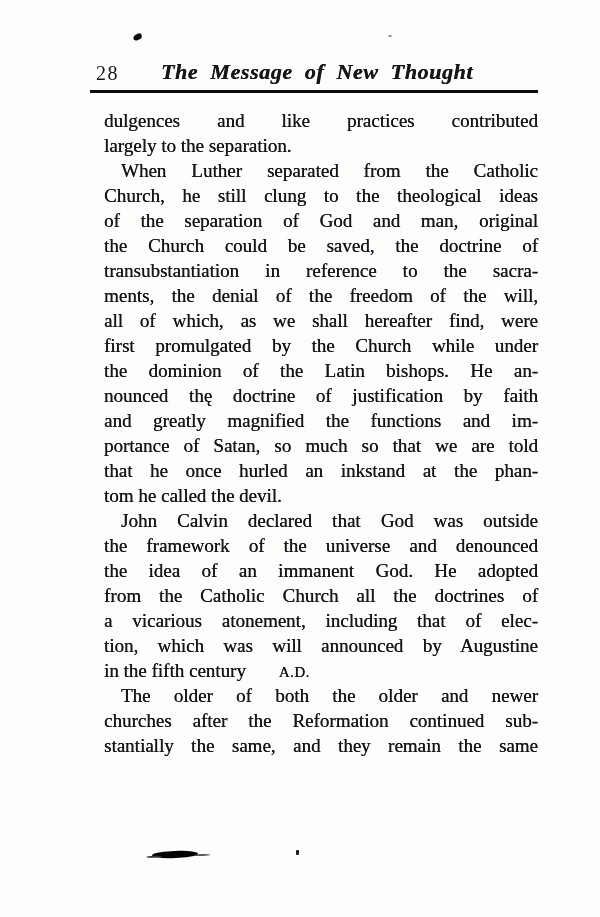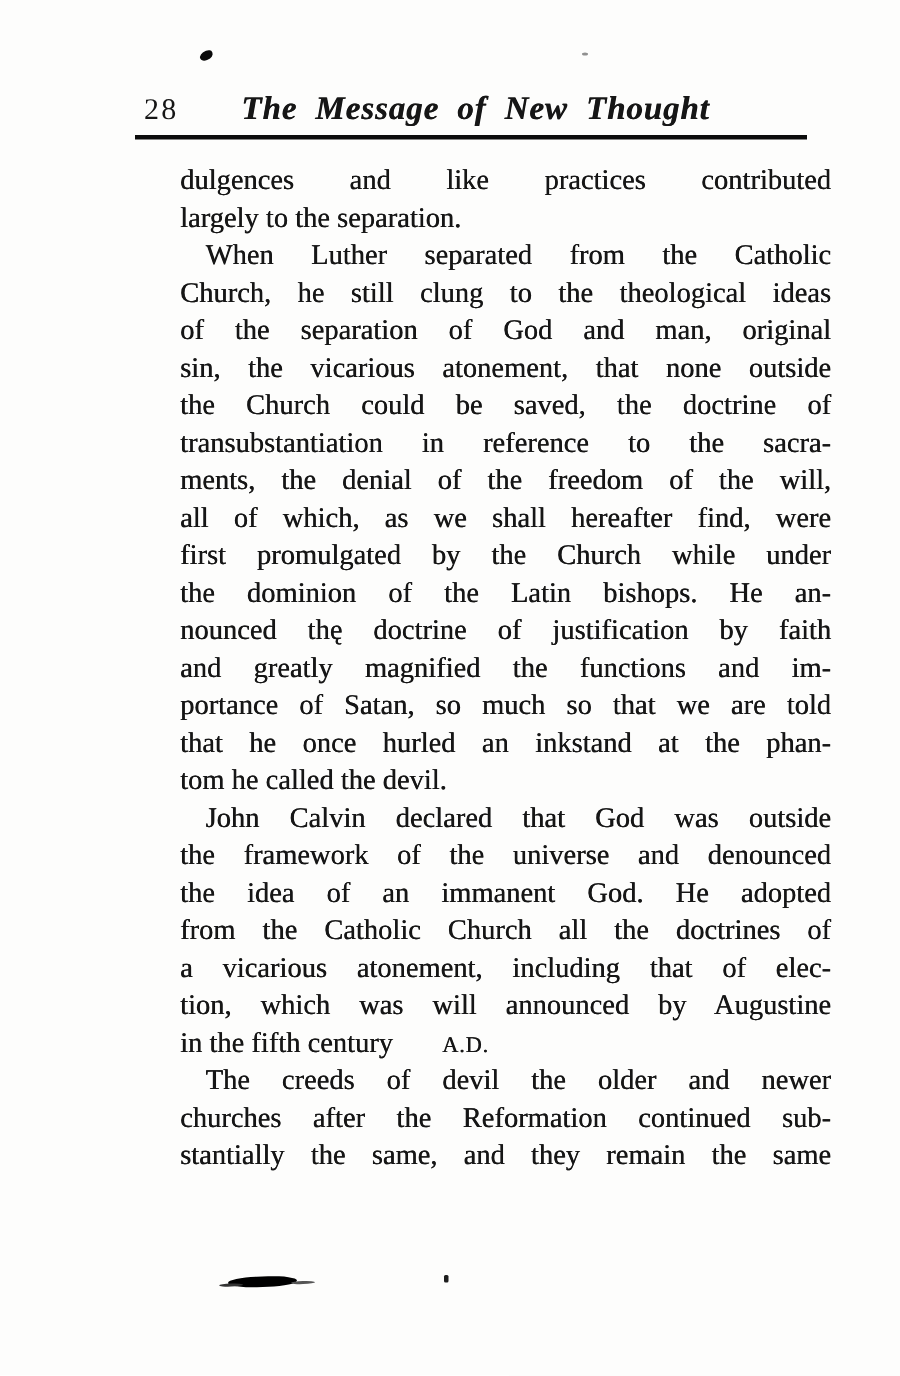--- a/index.html
+++ b/index.html
@@ -26,21 +26,21 @@
     word-spacing:6px; letter-spacing:0.6px;
     text-shadow:0.3px 0 0 currentColor;
   }
   .rule {
     position:absolute; top:90px; left:90px;
     width:448px; height:2.5px;
     background:#0c0c0c;
   }
 
   
-  .body { position:absolute; top:108px; left:120px; width:434px; }
+  .body { position:absolute; top:108px; left:104px; width:434px; }
   .line {
     font-size:19px; line-height:25px; height:25px;
     text-align:justify; text-align-last:justify;
     text-shadow:0.25px 0 0 currentColor;
     white-space:normal;
   }
   .line.para-end { text-align-last:left; }
   .line.indent { text-indent:17px; }
   .caps { font-size:15px; letter-spacing:0.5px;margin-left:28px; }
 
@@ -90,40 +90,39 @@
   </div>
 
   <div class="rule"></div>
 
   <div class="body" id="page-body">
       <div class="line">dulgences and like practices contributed</div>
       <div class="line para-end">largely to the separation.</div>
       <div class="line indent">When Luther separated from the Catholic</div>
       <div class="line">Church, he still clung to the theological ideas</div>
       <div class="line">of the separation of God and man, original</div>
-      <div class="line">sin, the vicarious atonement, that none outside</div>
       <div class="line">the Church could be saved, the doctrine of</div>
       <div class="line">transubstantiation in reference to the sacra-</div>
       <div class="line">ments, the denial of the freedom of the will,</div>
       <div class="line">all of which, as we shall hereafter find, were</div>
       <div class="line">first promulgated by the Church while under</div>
       <div class="line">the dominion of the Latin bishops.  He an-</div>
       <div class="line">nounced thę doctrine of justification by faith</div>
       <div class="line">and greatly magnified the functions and im-</div>
       <div class="line">portance of Satan, so much so that we are told</div>
       <div class="line">that he once hurled an inkstand at the phan-</div>
       <div class="line para-end">tom he called the devil.</div>
       <div class="line indent">John Calvin declared that God was outside</div>
       <div class="line">the framework of the universe and denounced</div>
       <div class="line">the idea of an immanent God.  He adopted</div>
       <div class="line">from the Catholic Church all the doctrines of</div>
       <div class="line">a vicarious atonement, including that of elec-</div>
       <div class="line">tion, which was will announced by Augustine</div>
       <div class="line para-end">in the fifth century <span class="caps">A.D.</span></div>
-      <div class="line indent">The creeds of devil the older and newer</div>
+      <div class="line indent">The older of both the older and newer</div>
       <div class="line">churches after the Reformation continued sub-</div>
       <div class="line">stantially the same, and they remain the same</div>
     </div>
 
   <div class="smudge-bottom"></div>
   <div class="dot-bottom"></div>
 
 </div>
 
 </body></html>

